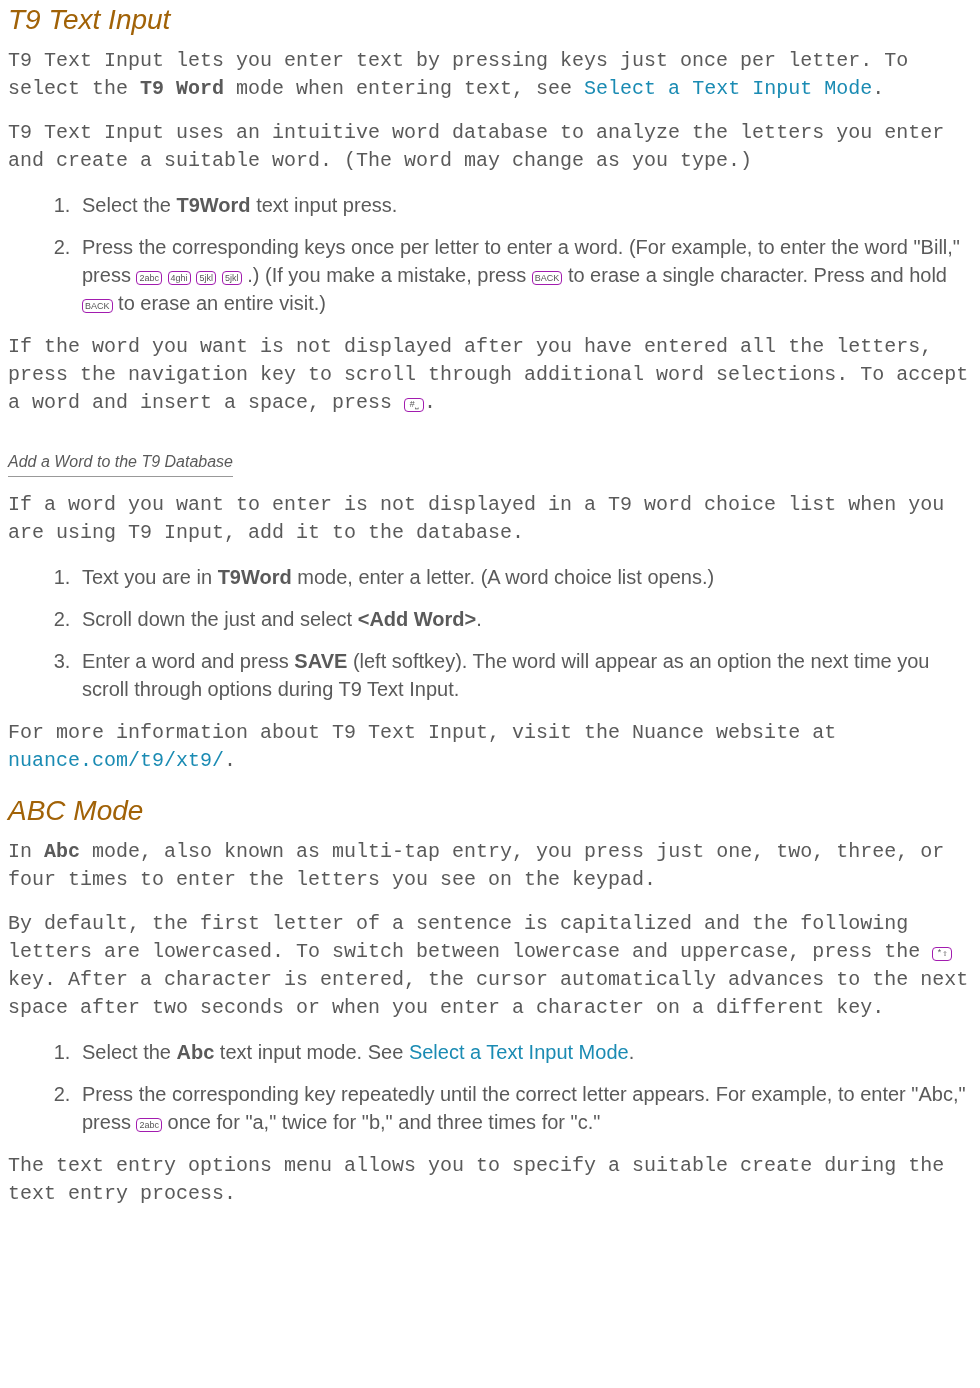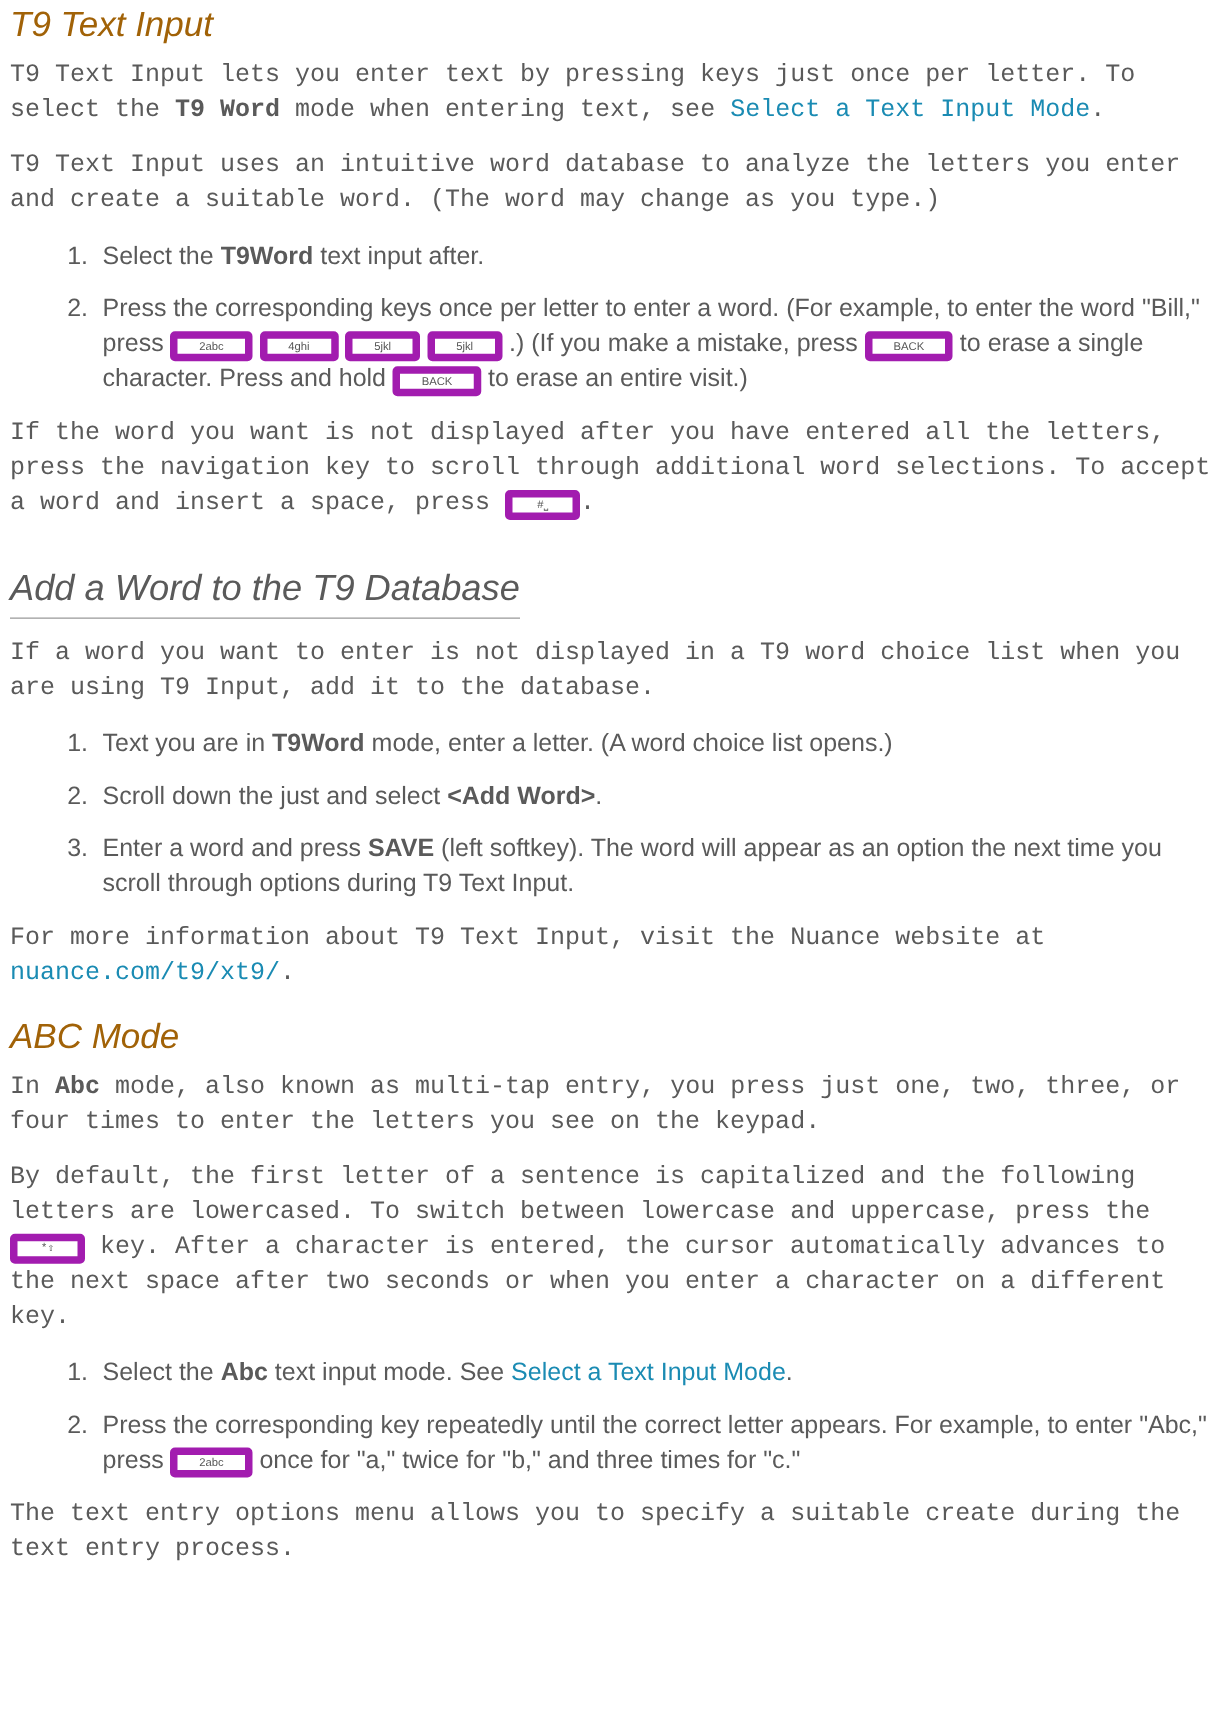--- a/index.html
+++ b/index.html
@@ -19,21 +19,21 @@
     color: #a16207;
     font-style: italic;
     font-weight: 400;
     font-size: 28px;
     margin: 0 0 2px 0;
   }
   h3.sub-heading {
     color: #5a5a5a;
     font-style: italic;
     font-weight: 400;
-    font-size: 29px;
+    font-size: 16px;
     margin: 18px 0 6px 0;
     border-bottom: 1px solid #999;
     padding-bottom: 2px;
     display: inline-block;
   }
   p {
     margin: 8px 0 16px 0;
     font-family: Liberation Mono, monospace;
   }
   ol {
@@ -44,25 +44,25 @@
     margin-bottom: 14px;
     padding-left: 6px;
   }
   a.link {
     color: #1a8bb3;
     text-decoration: none;
   }
   b { font-weight: 700; color:#5a5a5a;}
   .key {
     display: inline-block;
-    border: 6px solid #a21caf;
+    border: 1px solid #a21caf;
     border-radius: 4px;
     font-size: 9px;
     line-height: 12px;
-    padding: 0 17px;
+    padding: 0 2px;
     vertical-align: 1px;
     min-width: 14px;
     text-align: center;
     color:#555;
     background:#fff;
   }
   .footer {
     margin-top: 26px;
     padding: 0 4px;
     color: #1a8bb3;
@@ -80,21 +80,21 @@
   
   <h2 class="main-heading">T9 Text Input</h2>
   <p>
     <span>T9 Text Input lets you enter text by pressing keys just once per letter. To select the </span><b>T9 Word</b><span> mode when entering text, see </span><a class="link">Select a Text Input Mode</a><span>.</span>
   </p>
 
   <p>T9 Text Input uses an intuitive word database to analyze the letters you enter and create a suitable word. (The word may change as you type.)</p>
 
   <ol>
     <li>
-      <span>Select the </span><b>T9Word</b><span> text input after.</span>
+      <span>Select the </span><b>T9Word</b><span> text input press.</span>
     </li>
     <li>
       <span>Press the corresponding keys once per letter to enter a word. (For example, to enter the word "Bill," press </span>
       <span class="key">2abc</span>
       <span class="key">4ghi</span>
       <span class="key">5jkl</span>
       <span class="key">5jkl</span>
       <span>.) (If you make a mistake, press </span>
       <span class="key">BACK</span>
       <span> to erase a single character. Press and hold </span>

